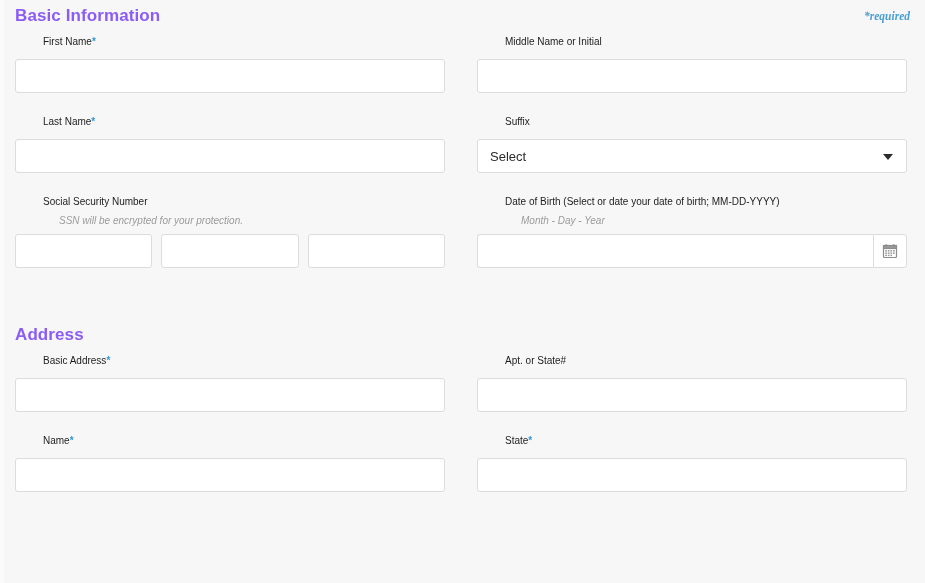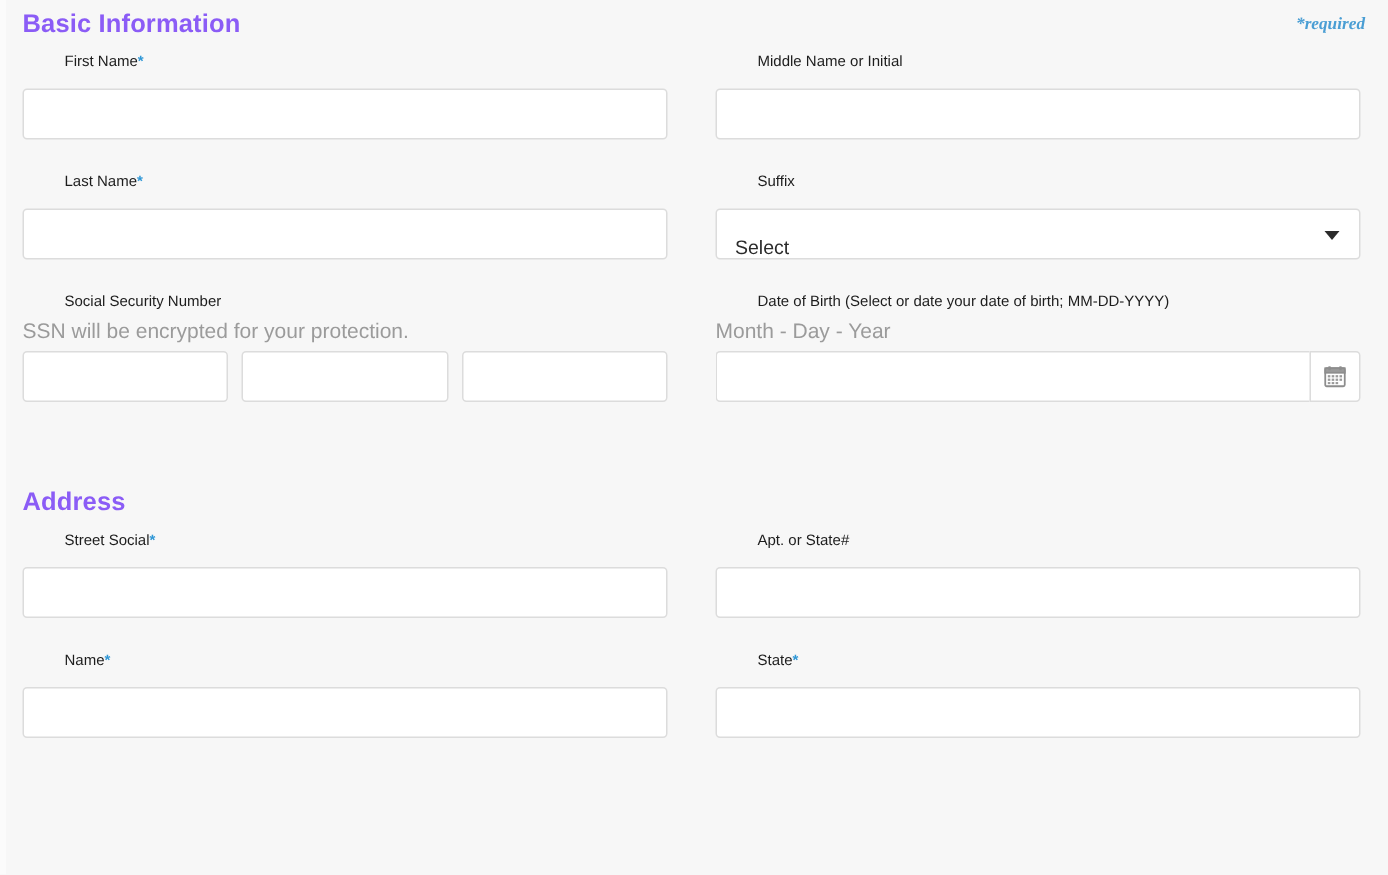--- a/index.html
+++ b/index.html
@@ -81,25 +81,27 @@
     line-height: 16px;
     margin-bottom: 9px;
     white-space: nowrap;
     margin-left: 28px;
   }
   .field-label .req {
     color: #2f97d6;
     font-weight: bold;
   }
   .field-hint {
-    font-size: 14px;
+    font-size: 10px;
+    font-style: italic;
     color: #9b9b9b;
     line-height: 13px;
     margin-top: -5px;
     margin-bottom: 7px;
+    margin-left: 44px;
   }
 
   .input-box {
     height: 34px;
     background: #ffffff;
     border: 1px solid #dcdcdc;
     border-radius: 3px;
     box-sizing: border-box;
     width: 100%;
     display: block;
@@ -117,21 +119,21 @@
     height: 34px;
   }
   .select-box {
     height: 34px;
     width: 100%;
     background: #ffffff;
     border: 1px solid #dcdcdc;
     border-radius: 3px;
     box-sizing: border-box;
     display: flex;
-    align-items: flex-end;
+    align-items: center;
     padding: 0 12px;
     font-size: 13px;
     color: #2b2b2b;
     cursor: default;
   }
   .chevron-down {
     position: absolute;
     right: 14px;
     top: 50%;
     margin-top: -2px;
@@ -275,21 +277,21 @@
 
     <div class="section-gap"></div>
 
     <div class="section-head">
       <div class="section-title">Address</div>
     </div>
 
     <div class="row">
       <div class="col">
         <div class="field">
-          <div class="field-label"><span>Street Social</span><span class="req">*</span></div>
+          <div class="field-label"><span>Basic Address</span><span class="req">*</span></div>
           <input class="input-box" type="text" value="" style="">
         </div>
       </div>
       <div class="col">
         <div class="field">
           <div class="field-label">Apt. or State#</div>
           <input class="input-box" type="text" value="" style="">
         </div>
       </div>
     </div>

